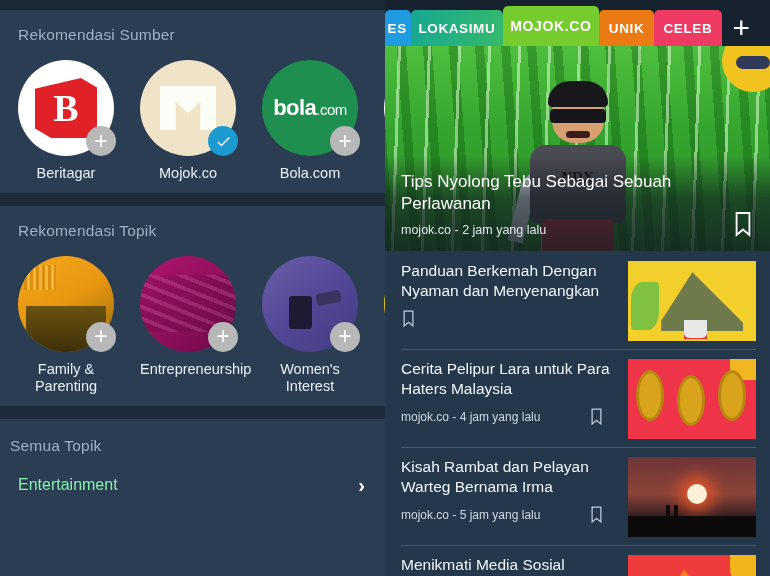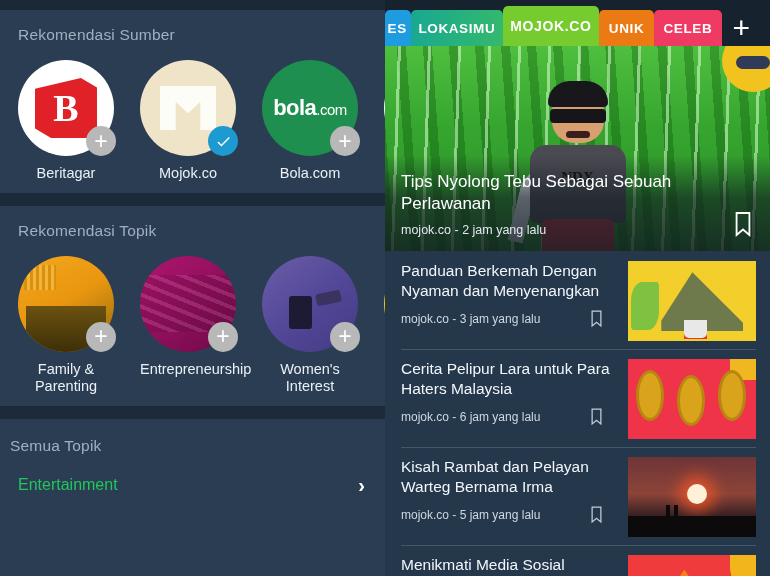--- a/index.html
+++ b/index.html
@@ -118,21 +118,21 @@
     content:""; position:absolute; left:10%; top:25%; width:80%; height:55%;
     background: repeating-linear-gradient(35deg,rgba(255,255,255,.18) 0 5px,rgba(0,0,0,.07) 5px 12px);
   }
 
   
   .all-topics .sect-title { padding-top: 18px; padding-left: 10px; }
   .topic-row {
     display: flex; align-items: center; justify-content: space-between;
     padding: 16px 20px 16px 18px;
   }
-  .topic-row .label { color: #22c55e; font-size: 16px; }
+  .topic-row .label { color: #86efac; font-size: 16px; }
   .chev { color: #fff; font-size: 20px; line-height: 1; font-weight: bold; }
 
   
   .right-panel {
     width: 385px; height: 576px;
     background: #24374b;
     position: relative;
     overflow: hidden;
   }
   .tabbar {
@@ -399,41 +399,40 @@
         </svg>
       </div>
     </div>
 
     <div class="list">
 
       <div class="art">
         <div class="art-main">
           <div class="art-title">Panduan Berkemah Dengan Nyaman dan Menyenangkan</div>
           <div class="art-foot">
-            <div class="art-meta">mojok.co - 3 jam yang lalu</div>
             <div>
               <svg class="bm" width="15" height="19" viewBox="0 0 24 28" aria-hidden="true">
                 <path d="M5 2h14v24l-7-6-7 6z" fill="none" stroke="#c2cddb" stroke-width="2"></path>
               </svg>
             </div>
           </div>
         </div>
         <div class="thumb th-tent">
           <div class="leaf"></div>
             <div class="tent"></div>
             <div class="fire"></div>
             <div class="pot"></div>
         </div>
       </div>
 
       <div class="art">
         <div class="art-main">
           <div class="art-title">Cerita Pelipur Lara untuk Para Haters Malaysia</div>
           <div class="art-foot">
-            <div class="art-meta">mojok.co - 6 jam yang lalu</div>
+            <div class="art-meta">mojok.co - 4 jam yang lalu</div>
             <div>
               <svg class="bm" width="15" height="19" viewBox="0 0 24 28" aria-hidden="true">
                 <path d="M5 2h14v24l-7-6-7 6z" fill="none" stroke="#c2cddb" stroke-width="2"></path>
               </svg>
             </div>
           </div>
         </div>
         <div class="thumb th-keys">
           <div class="corner"></div>
             <div class="k k1"></div>

